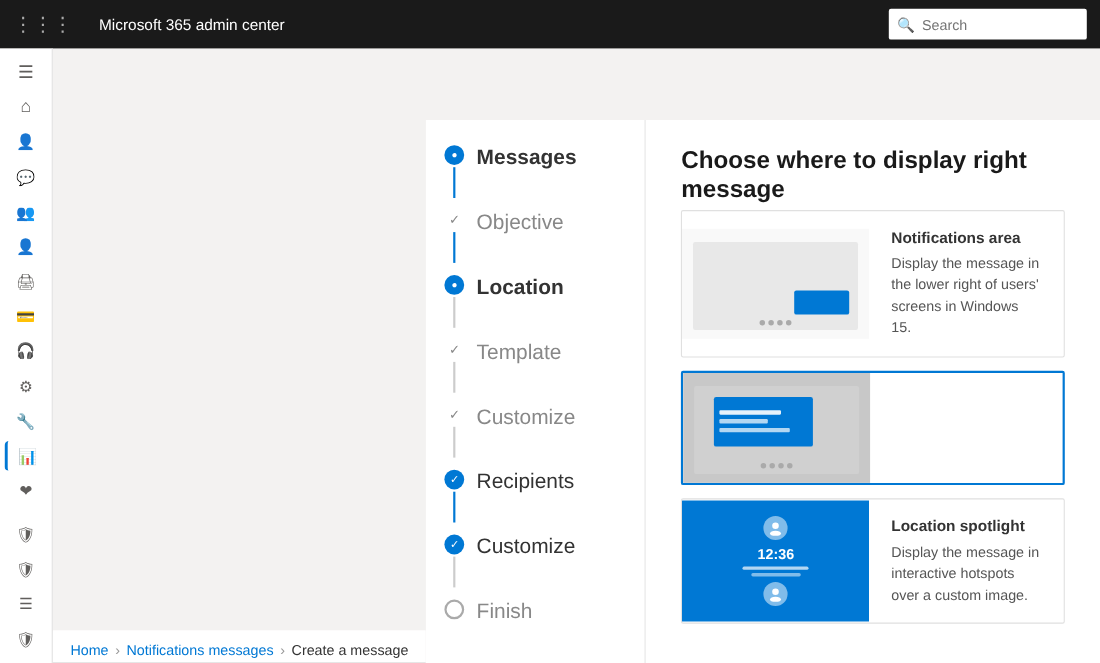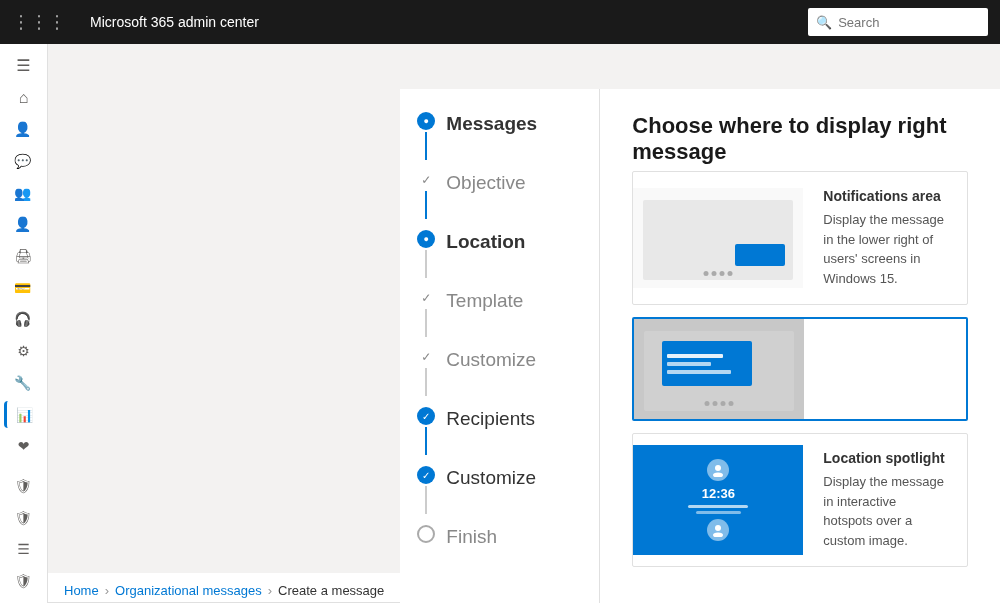--- a/index.html
+++ b/index.html
@@ -290,21 +290,21 @@
     <div class="nav-icon" style="font-size:14px;">🛡</div>
     <div class="nav-icon" style="font-size:14px;">☰</div>
     <div class="nav-icon" style="font-size:14px;">🛡</div>
   </div>
 
   <div class="page-wrapper">
 
     <div class="breadcrumb-bar">
       <a class="breadcrumb-link">Home</a>
       <span class="breadcrumb-sep">›</span>
-      <a class="breadcrumb-link">Organizational messages</a>
+      <a class="breadcrumb-link">Notifications messages</a>
       <span class="breadcrumb-sep">›</span>
       <span class="breadcrumb-current">Create a message</span>
     </div>
 
     <div class="content-area">
 
       <div class="steps-panel">
 
         <div class="step-item">
           <div class="step-left">

